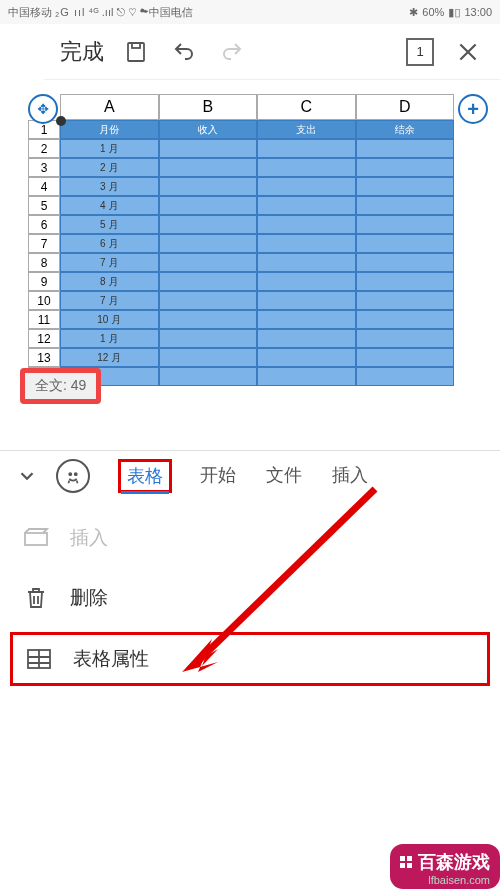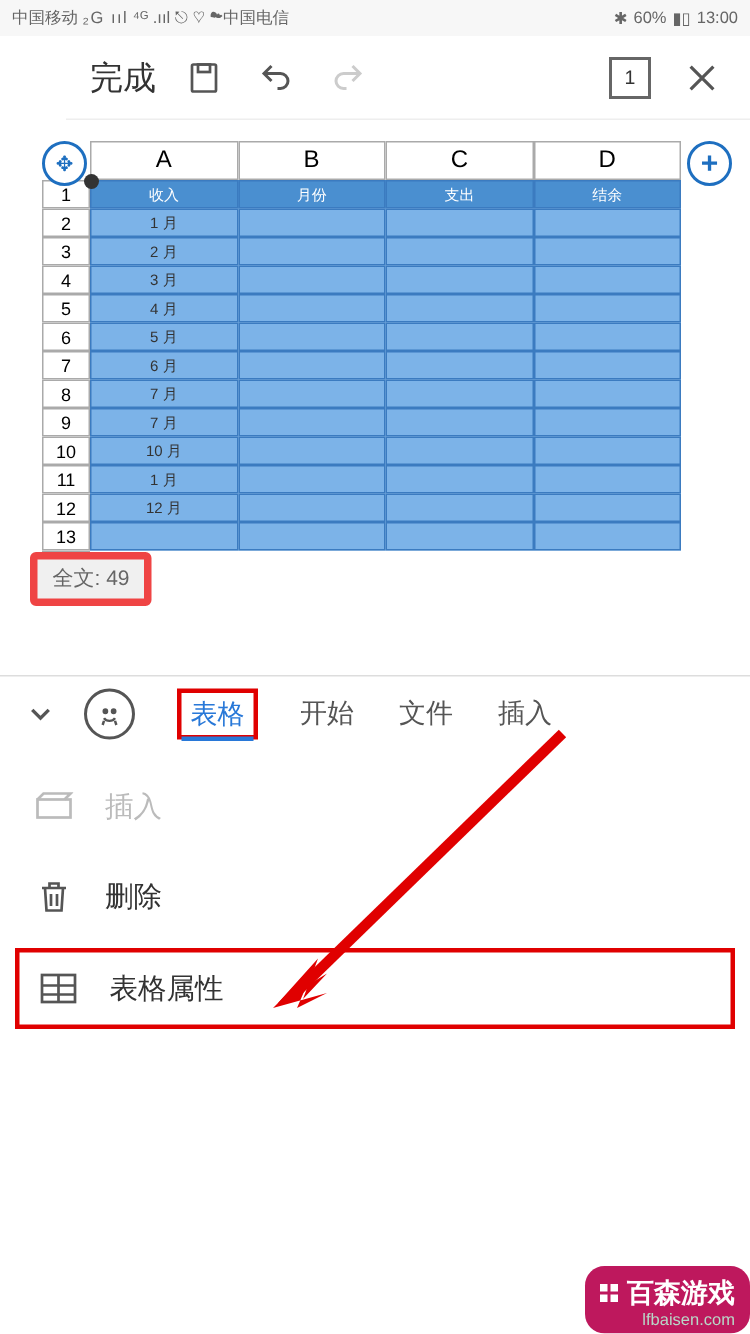--- a/index.html
+++ b/index.html
@@ -138,22 +138,22 @@
           <div class="row-header">9</div>
           <div class="row-header">10</div>
           <div class="row-header">11</div>
           <div class="row-header">12</div>
           <div class="row-header">13</div>
           <div class="row-header">14</div>
         </div>
       <div class="data-area" id="data-area">
         <div class="selection-dot"></div>
       <div class="data-row header-row">
+            <div class="data-cell">月份</div>
             <div class="data-cell">收入</div>
-            <div class="data-cell">月份</div>
             <div class="data-cell">支出</div>
             <div class="data-cell">结余</div>
           </div>
           <div class="data-row">
             <div class="data-cell">1 月</div>
             <div class="data-cell"></div>
             <div class="data-cell"></div>
             <div class="data-cell"></div>
           </div>
           <div class="data-row">
@@ -181,20 +181,26 @@
             <div class="data-cell"></div>
           </div>
           <div class="data-row">
             <div class="data-cell">6 月</div>
             <div class="data-cell"></div>
             <div class="data-cell"></div>
             <div class="data-cell"></div>
           </div>
           <div class="data-row">
             <div class="data-cell">7 月</div>
+            <div class="data-cell"></div>
+            <div class="data-cell"></div>
+            <div class="data-cell"></div>
+          </div>
+          <div class="data-row">
+            <div class="data-cell">8 月</div>
             <div class="data-cell"></div>
             <div class="data-cell"></div>
             <div class="data-cell"></div>
           </div>
           <div class="data-row">
             <div class="data-cell">7 月</div>
             <div class="data-cell"></div>
             <div class="data-cell"></div>
             <div class="data-cell"></div>
           </div>

